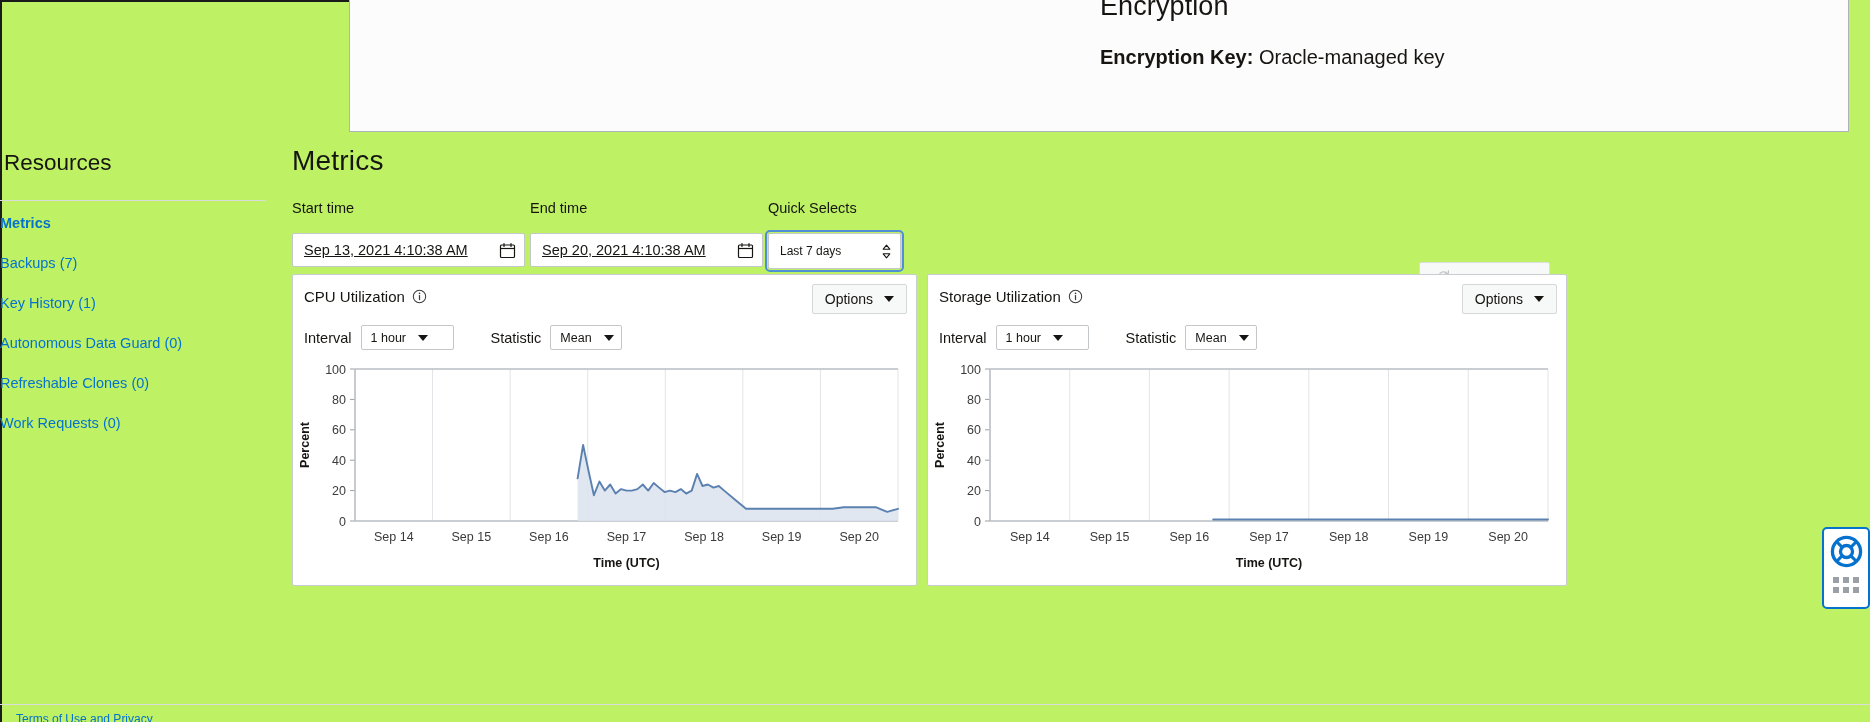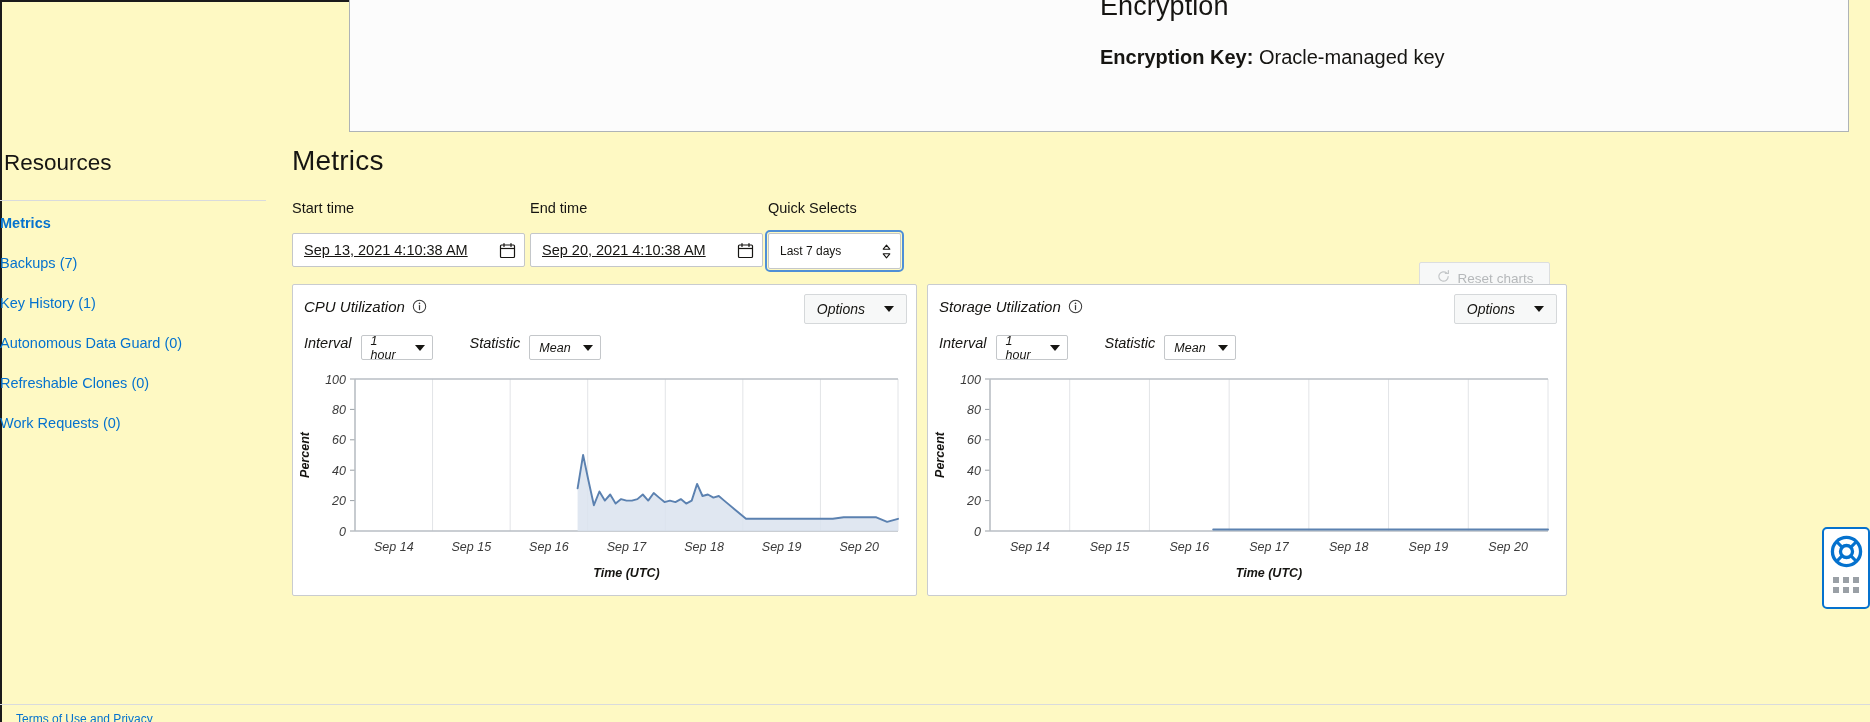--- a/index.html
+++ b/index.html
@@ -4,21 +4,21 @@
 <style>
   * { box-sizing: border-box; }
   html, body {
     margin: 0; padding: 0;
     width: 1870px; height: 722px;
     background: #fbfbfb;
     font-family: "Liberation Sans", sans-serif;
     color: #161512;
     overflow: hidden;
   }
-  #page { position: relative; width: 1870px; height: 722px; background: #fef9c3; }
+  #page { position: relative; width: 1870px; height: 722px; background: #bef264; }
 
   
   .enc-panel {
     position: absolute; left: 349px; top: -120px; width: 1500px; height: 252px;
     border: 1px solid #aeb3b7; background: #fcfcfc;
   }
   .enc-title {
     position: absolute; left: 750px; top: 110px;
     font-size: 27px; font-weight: 400; color: #161512; letter-spacing: .1px;
   }
@@ -77,54 +77,54 @@
     position: absolute; left: 1419px; top: 262px;
     width: 131px; height: 32px;
     border: 1px solid #dcdedf; border-radius: 2px; background: #f7f8f8;
     display: flex; align-items: center; justify-content: center; gap: 7px;
     color: #b5b8ba; font-size: 13.5px; cursor: default;
   }
   .reset-btn svg { flex: none; }
 
   
   .card {
-    position: absolute; top: 284px; height: 312px;
-    border: 1px solid #c9ccd0; border-radius: 2px; background: #ffffff; font-style: italic;
+    position: absolute; top: 274px; height: 312px;
+    border: 1px solid #c9ccd0; border-radius: 2px; background: #ffffff;
   }
   #card-cpu { left: 292px; width: 625px; }
   #card-storage { left: 927px; width: 640px; }
 
   .card-head { position: relative; height: 62px; }
   .card-title {
     position: absolute; left: 11px; top: 13px;
     font-size: 15px; color: #161512; display: flex; align-items: center; gap: 7px;
   }
   .info-ico { width: 15px; height: 15px; display: inline-block; }
 
   .options-btn {
     position: absolute; top: 9px; right: 9px;
     height: 30px; padding: 0 12px;
     border: 1px solid #d5d8da; border-radius: 2px; background: #f7f8f8;
-    display: flex; align-items: center; gap: 19px;
+    display: flex; align-items: center; gap: 11px;
     font-size: 14px; color: #161512; cursor: pointer;
   }
   .caret { width: 0; height: 0; border-left: 5px solid transparent; border-right: 5px solid transparent; border-top: 6px solid #161512; }
 
   .ctrl-row {
     position: absolute; top: 50px; left: 11px;
-    display: flex; align-items: flex-start; gap: 9px;
+    display: flex; align-items: center; gap: 9px;
     font-size: 14.5px; color: #161512;
   }
   .ctrl-row .gap { width: 19px; }
   .mini-select {
     height: 25px; border: 1px solid #c4c7ca; border-radius: 2px; background: #fff;
     display: flex; align-items: center; gap: 12px; padding: 0 7px 0 9px;
     font-size: 12.5px; color: #161512; cursor: pointer;
   }
-  .mini-select.w-interval { width: 72px; }
+  .mini-select.w-interval { width: 93px; }
   .mini-select.w-stat { width: 72px; }
   .mini-select .caret { border-top-width: 6px; }
 
   .plot { position: absolute; left: 0; top: 86px; width: 100%; height: 212px; }
   .plot svg { display: block; }
 
   
   .help-widget {
     position: absolute; left: 1822px; top: 527px; width: 48px; height: 82px;
     border: 2px solid #0572ce; border-radius: 5px; background: #ffffff;

